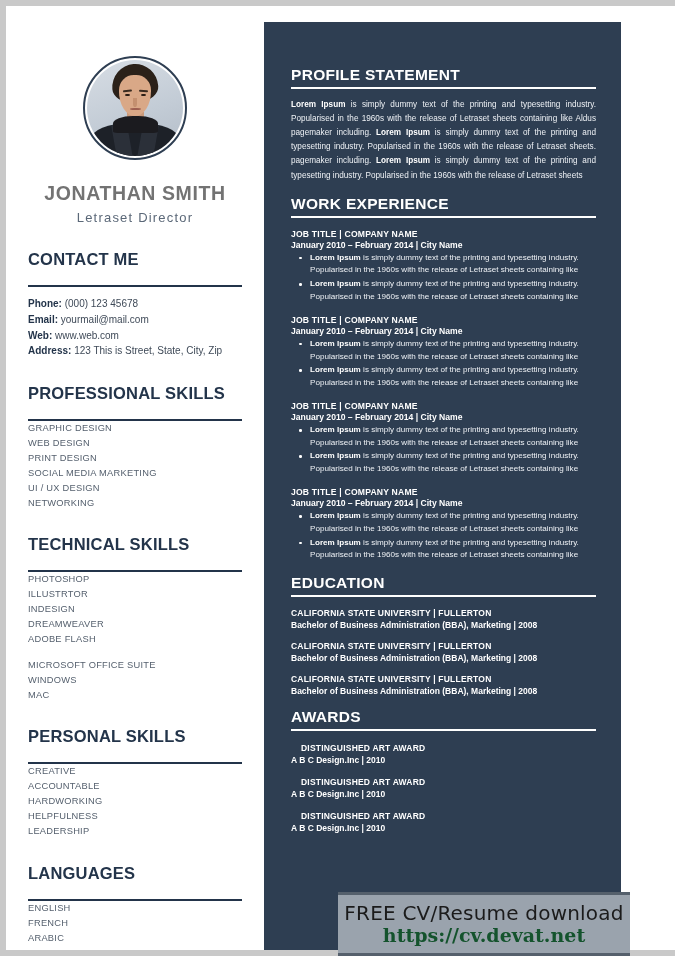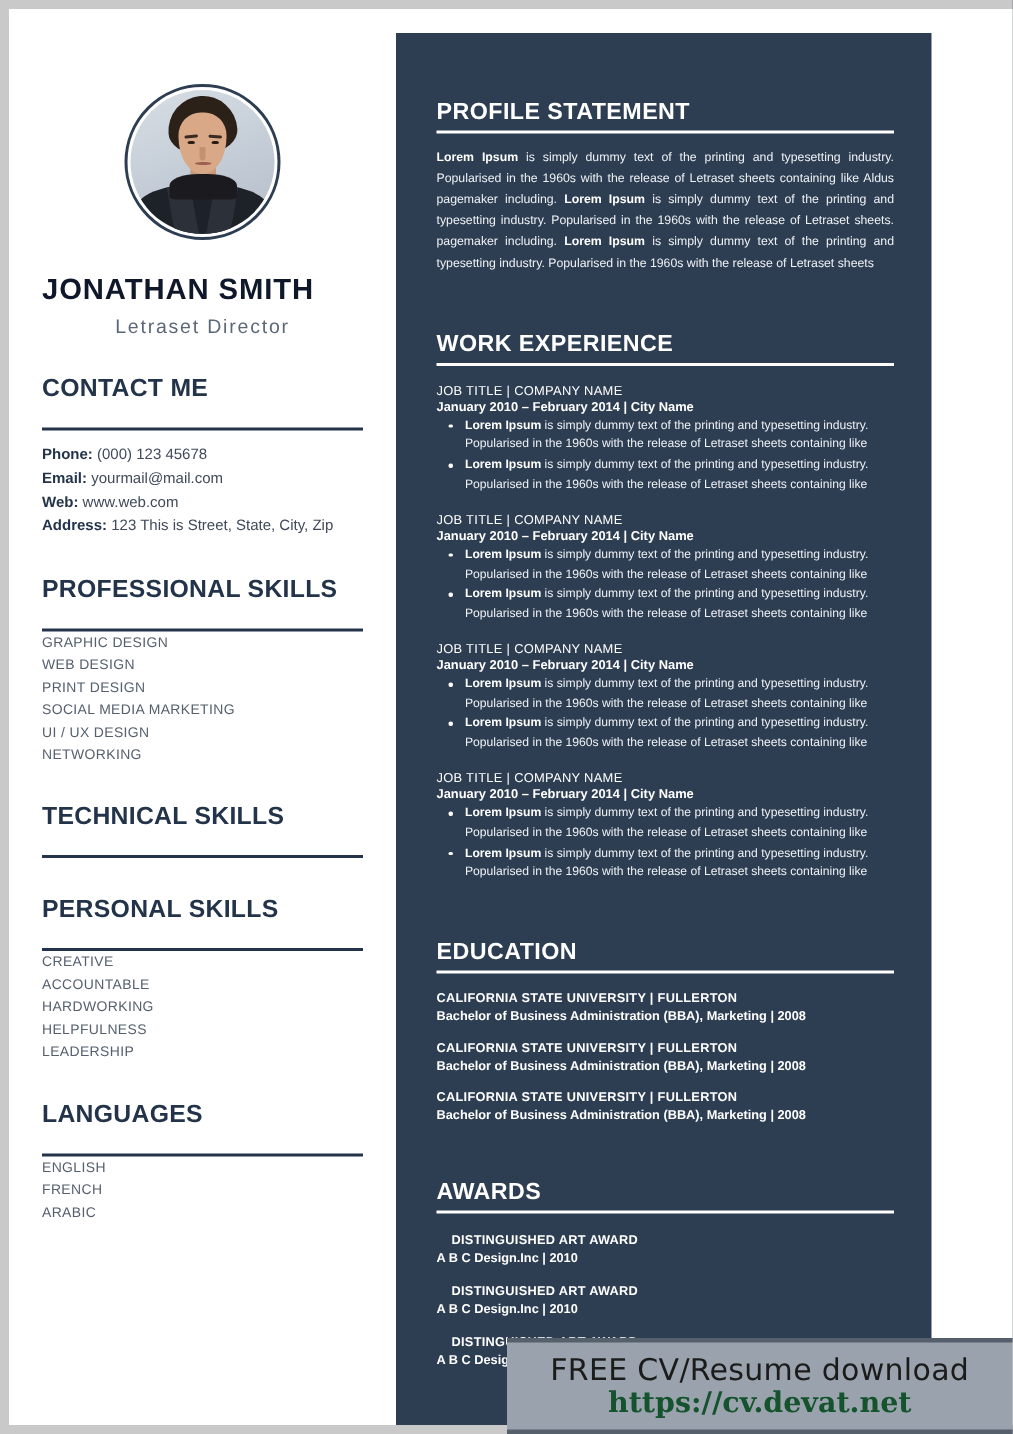--- a/index.html
+++ b/index.html
@@ -86,24 +86,25 @@
     position:absolute; left:28%; top:68%; width:17%; height:34%;
     background:#2b3039; transform: skewX(10deg); border-radius:0 0 0 30%;
   }
   .ph-lapel-r {
     position:absolute; left:55%; top:68%; width:17%; height:34%;
     background:#2b3039; transform: skewX(-10deg); border-radius:0 0 30% 0;
   }
 
   .name {
     margin-top: 22px;
+    text-align: center;
     font-size: 19.5px;
     font-weight: bold;
     letter-spacing: 0.6px;
-    color: #0f172a;
+    color: #737373;
   }
   .role {
     margin-top: 5px;
     text-align: center;
     font-size: 13px;
     letter-spacing: 1.2px;
     color: #5b6878;
   }
 
   .sec-head-light {
@@ -147,36 +148,36 @@
 
   .sec-head-dark {
     font-size: 15.5px;
     font-weight: bold;
     color: #ffffff;
     letter-spacing: 0.3px;
     padding-bottom: 3px;
     border-bottom: 2.5px solid #ffffff;
   }
   .sec-head-dark.first { margin-top: 44px; }
-  .sec-head-dark.spaced { margin-top: 38px; }
+  .sec-head-dark.spaced { margin-top: 12px; }
 
   .profile-text {
     margin-top: 9px;
     font-size: 8.2px;
     line-height: 1.72;
     text-align: justify;
     color: #eef1f5;
   }
   .profile-text b { color: #ffffff; }
 
   .job { margin-top: 11px; }
   .job:first-of-type { margin-top: 10px; }
   .job-title {
     font-size: 8.6px;
-    font-weight: normal;
+    font-weight: bold;
     color: #ffffff;
     letter-spacing: 0.2px;
   }
   .job-meta {
     font-size: 8.6px;
     font-weight: bold;
     color: #ffffff;
     margin-top: 1px;
   }
   .bullets {
@@ -233,21 +234,21 @@
     font-weight: bold;
     color: #ffffff;
     margin-top: 2px;
   }
 
   
   .watermark {
     position: absolute;
     left: 338px;
     top: 892px;
-    width: 337px;
+    width: 292px;
     height: 64px;
     background: #9aa3ad;
     border-top: 3px solid #55606c;
     border-bottom: 3px solid #55606c;
     box-sizing: border-box;
     display: flex;
     flex-direction: column;
     align-items: center;
     justify-content: center;
     z-index: 10;
@@ -322,20 +323,31 @@
     <div class="skill-list">
       <div>GRAPHIC DESIGN</div>
       <div>WEB DESIGN</div>
       <div>PRINT DESIGN</div>
       <div>SOCIAL MEDIA MARKETING</div>
       <div>UI / UX DESIGN</div>
       <div>NETWORKING</div>
     </div>
 
     <div class="sec-head-light">TECHNICAL SKILLS</div>
+    <div class="skill-list">
+      <div>PHOTOSHOP</div>
+      <div>ILLUSTRTOR</div>
+      <div>INDESIGN</div>
+      <div>DREAMWEAVER</div>
+      <div>ADOBE FLASH</div>
+      <span class="gap"></span>
+      <div>MICROSOFT OFFICE SUITE</div>
+      <div>WINDOWS</div>
+      <div>MAC</div>
+    </div>
 
     <div class="sec-head-light">PERSONAL SKILLS</div>
     <div class="skill-list">
       <div>CREATIVE</div>
       <div>ACCOUNTABLE</div>
       <div>HARDWORKING</div>
       <div>HELPFULNESS</div>
       <div>LEADERSHIP</div>
     </div>
 

